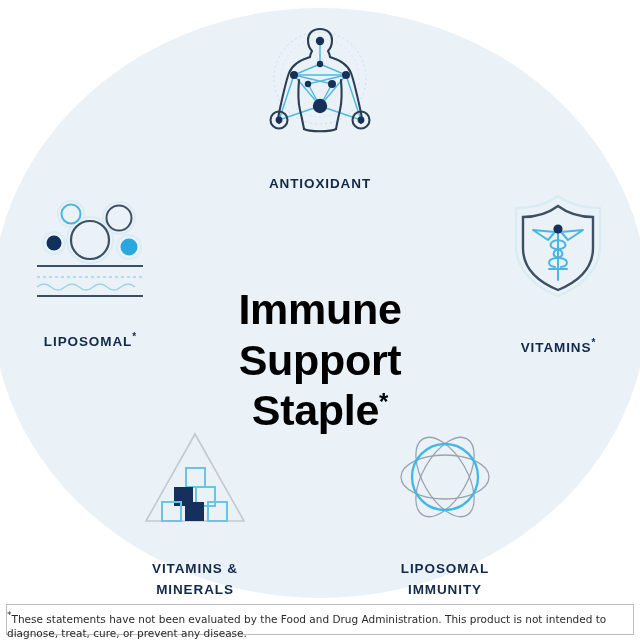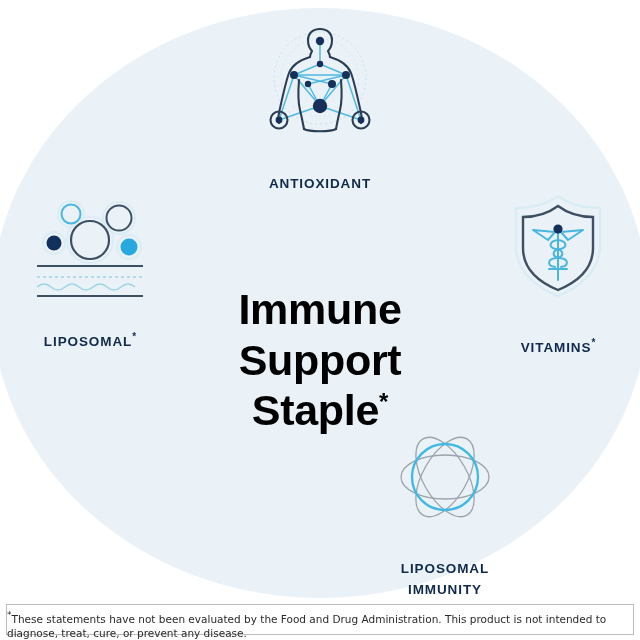--- a/index.html
+++ b/index.html
@@ -207,20 +207,40 @@
           <line x1="45" y1="79" x2="63" y2="79"></line>
         </g>
         <circle cx="54" cy="39" r="4.6" fill="#16305a"></circle>
       </svg>
     </div>
     <div class="node-label" style="margin-top:14px;">
       <span>VITAMINS</span><span class="star">*</span>
     </div>
   </div>
 
+  <div class="node" style="left:112px; top:428px; width:166px;">
+    <div class="icon-box">
+      <svg width="110" height="98" viewBox="0 0 110 98">
+        <path d="M55 6 L104 93 L6 93 Z" fill="none" stroke="#c3c9cf" stroke-width="1.6"></path>
+
+        <rect x="46" y="40" width="19" height="19" fill="none" stroke="#6cc4e4" stroke-width="2"></rect>
+
+        <rect x="34" y="59" width="19" height="19" fill="#15305c"></rect>
+        <rect x="56" y="59" width="19" height="19" fill="none" stroke="#6cc4e4" stroke-width="2"></rect>
+
+        <rect x="22" y="74" width="19" height="19" fill="none" stroke="#6cc4e4" stroke-width="2"></rect>
+        <rect x="45" y="74" width="19" height="19" fill="#15305c"></rect>
+        <rect x="68" y="74" width="19" height="19" fill="none" stroke="#6cc4e4" stroke-width="2"></rect>
+      </svg>
+    </div>
+    <div class="node-label" style="margin-top:12px;">
+      <span>VITAMINS &amp;
+MINERALS</span><span class="star"></span>
+    </div>
+  </div>
 
   <div class="node" style="left:362px; top:428px; width:166px;">
     <div class="icon-box">
       <svg width="110" height="98" viewBox="0 0 110 98">
         <g stroke="#9aa3ab" stroke-width="1.3" fill="none">
           <ellipse cx="55" cy="49" rx="44" ry="22" transform="rotate(0 55 49)"></ellipse>
           <ellipse cx="55" cy="49" rx="44" ry="22" transform="rotate(60 55 49)"></ellipse>
           <ellipse cx="55" cy="49" rx="44" ry="22" transform="rotate(120 55 49)"></ellipse>
         </g>
         <circle cx="55" cy="49" r="33" fill="none" stroke="#3fb8e3" stroke-width="2.3"></circle>

